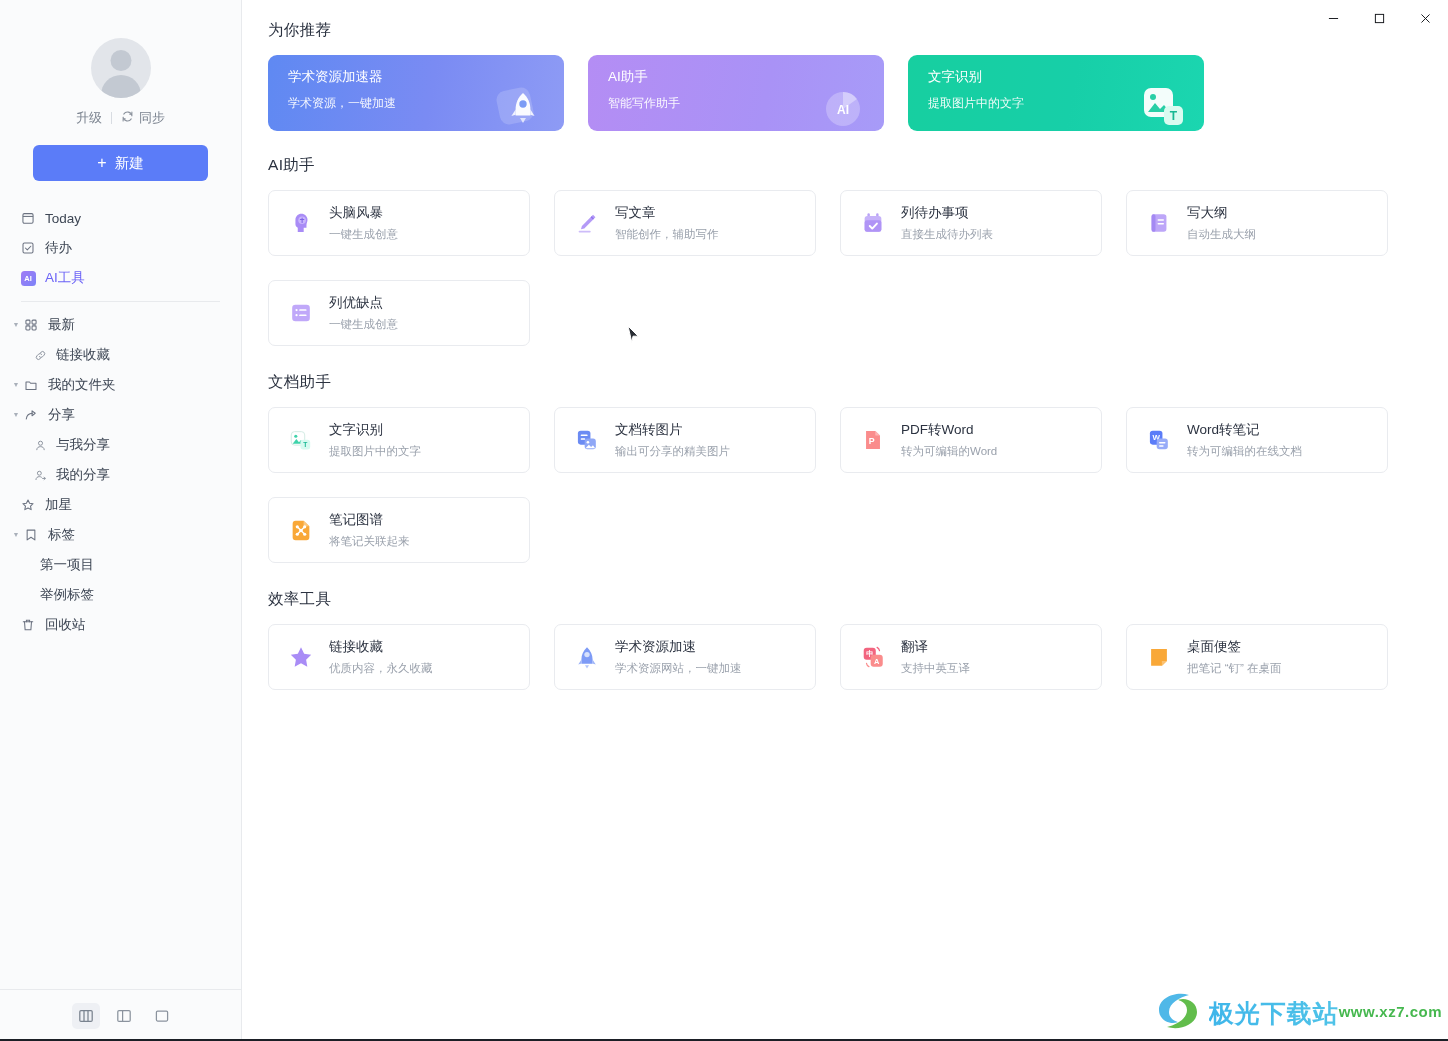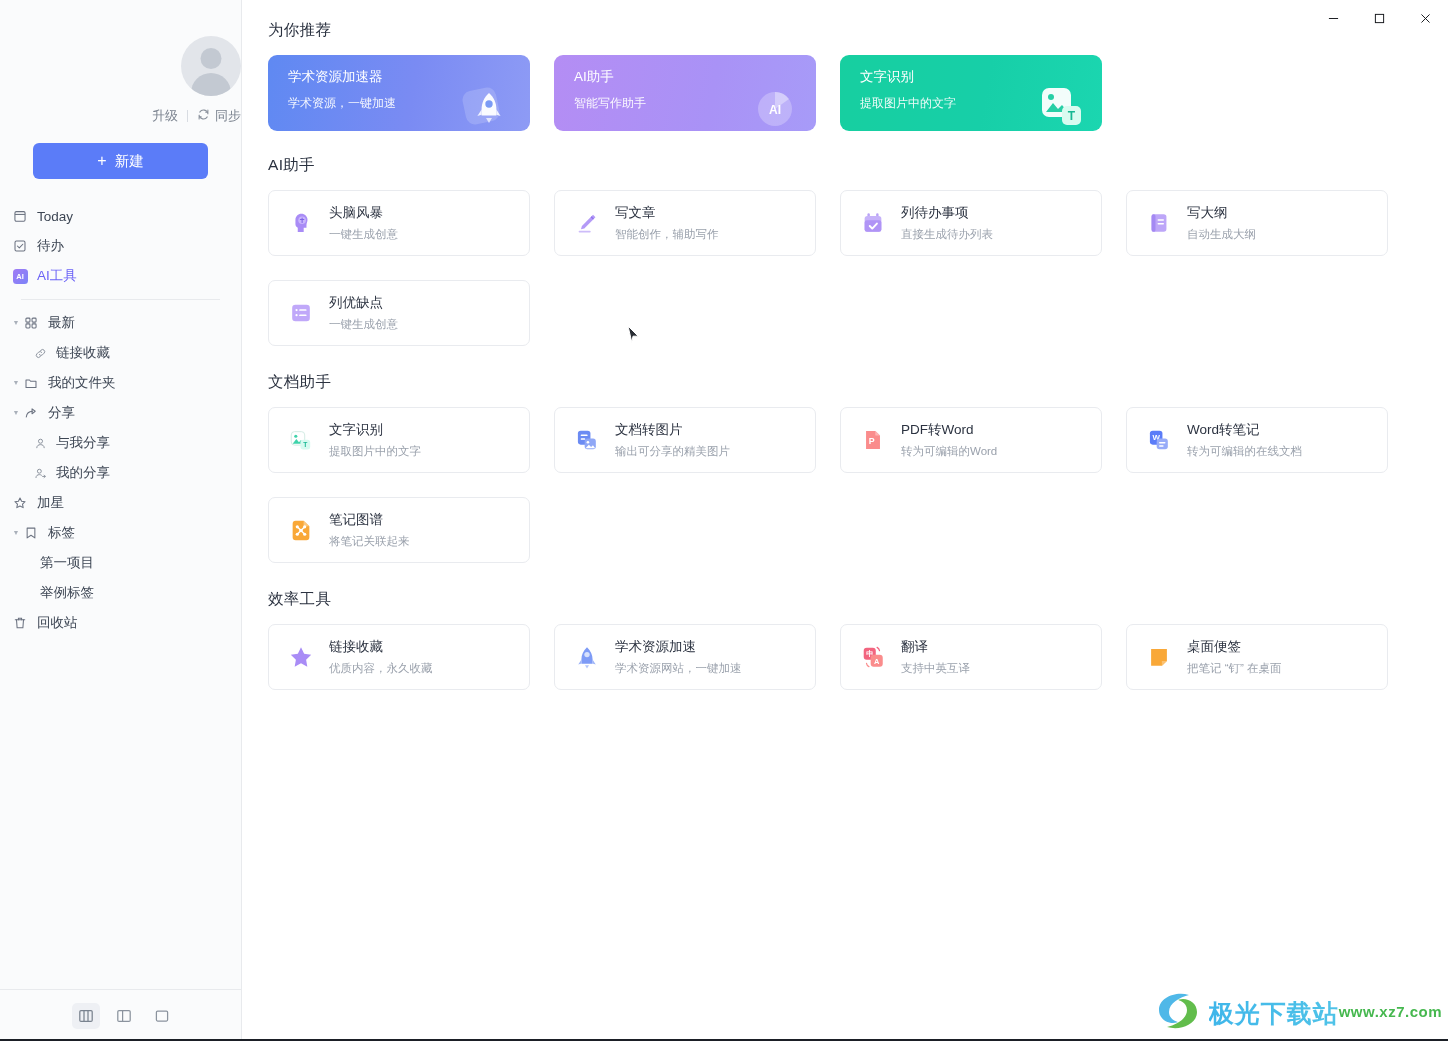--- a/index.html
+++ b/index.html
@@ -23,21 +23,21 @@
   .winbtn svg { display: block; }
 
   
   .sidebar {
     width: 242px; min-width: 242px; height: 1041px;
     background: #fafbfc;
     border-right: 1px solid #e8eaed;
     position: relative;
     display: flex; flex-direction: column;
   }
-  .profile { display: flex; flex-direction: column; align-items: flex-end; margin-top: 36px; }
+  .profile { padding-top: 38px; display: flex; flex-direction: column; align-items: center; }
   .avatar {
     width: 60px; height: 60px; border-radius: 50%;
     background: #e2e5ea; position: relative; overflow: hidden;
   }
   .avatar .head {
     position: absolute; left: 50%; top: 12px; transform: translateX(-50%);
     width: 21px; height: 21px; border-radius: 50%; background: #c3c9d2;
   }
   .avatar .body {
     position: absolute; left: 50%; top: 37px; transform: translateX(-50%);
@@ -63,21 +63,21 @@
   .navitem {
     height: 30px; display: flex; align-items: center;
     font-size: 13.5px; color: #3d4654; cursor: pointer;
     position: relative; padding-right: 10px;
   }
   .navitem .ico {
     width: 16px; height: 16px; display: inline-flex;
     align-items: center; justify-content: center; flex-shrink: 0;
   }
   .navitem .ico svg { display:block; }
-  .navitem.lvl0 { padding-left: 12px; }
+  .navitem.lvl0 { padding-left: 20px; }
   .navitem.lvl0 .ico { margin-right: 9px; }
   .navitem.group { padding-left: 9px; font-family: Liberation Serif, serif; }
   .navitem.group .caret {
     width: 14px; display: inline-flex; align-items: center; justify-content: center;
     color: #a9b0ba; font-size: 7px; margin-right: 0px;
   }
   .navitem.group .ico { margin-left: 0px; margin-right: 9px; }
   .navitem.child { padding-left: 32px; }
   .navitem.child .ico { margin-right: 8px; }
   .navitem.plainchild { padding-left: 40px; }
@@ -113,21 +113,21 @@
     margin-bottom: 14px; letter-spacing: .3px;
   }
   .sect { margin-bottom: 0; }
   .sect.ai { margin-top: 24px; }
   .sect.doc { margin-top: 26px; }
   .sect.eff { margin-top: 26px; }
 
   
   .promo-row { display: flex; gap: 24px; }
   .promo {
-    width: 262px; height: 76px; border-radius: 9px;
+    width: 296px; height: 76px; border-radius: 9px;
     position: relative; overflow: hidden; cursor: pointer;
     padding: 13px 0 0 20px; color: #fff;
   }
   .promo .t { font-size: 13.5px; font-weight: 500; margin-bottom: 9px; }
   .promo .s { font-size: 12px; opacity: .93; }
   .promo .art { position: absolute; right: 14px; bottom: -6px; }
   .promo.blue { background: linear-gradient(100deg,#5f89f2 0%,#7a8bf3 55%,#8e9bf5 100%); }
   .promo.purple { background: linear-gradient(100deg,#b48df4 0%,#a992f6 60%,#a79bf8 100%); }
   .promo.green { background: linear-gradient(100deg,#17cfa0 0%,#17cfa8 55%,#1bd6b0 100%); }
 

